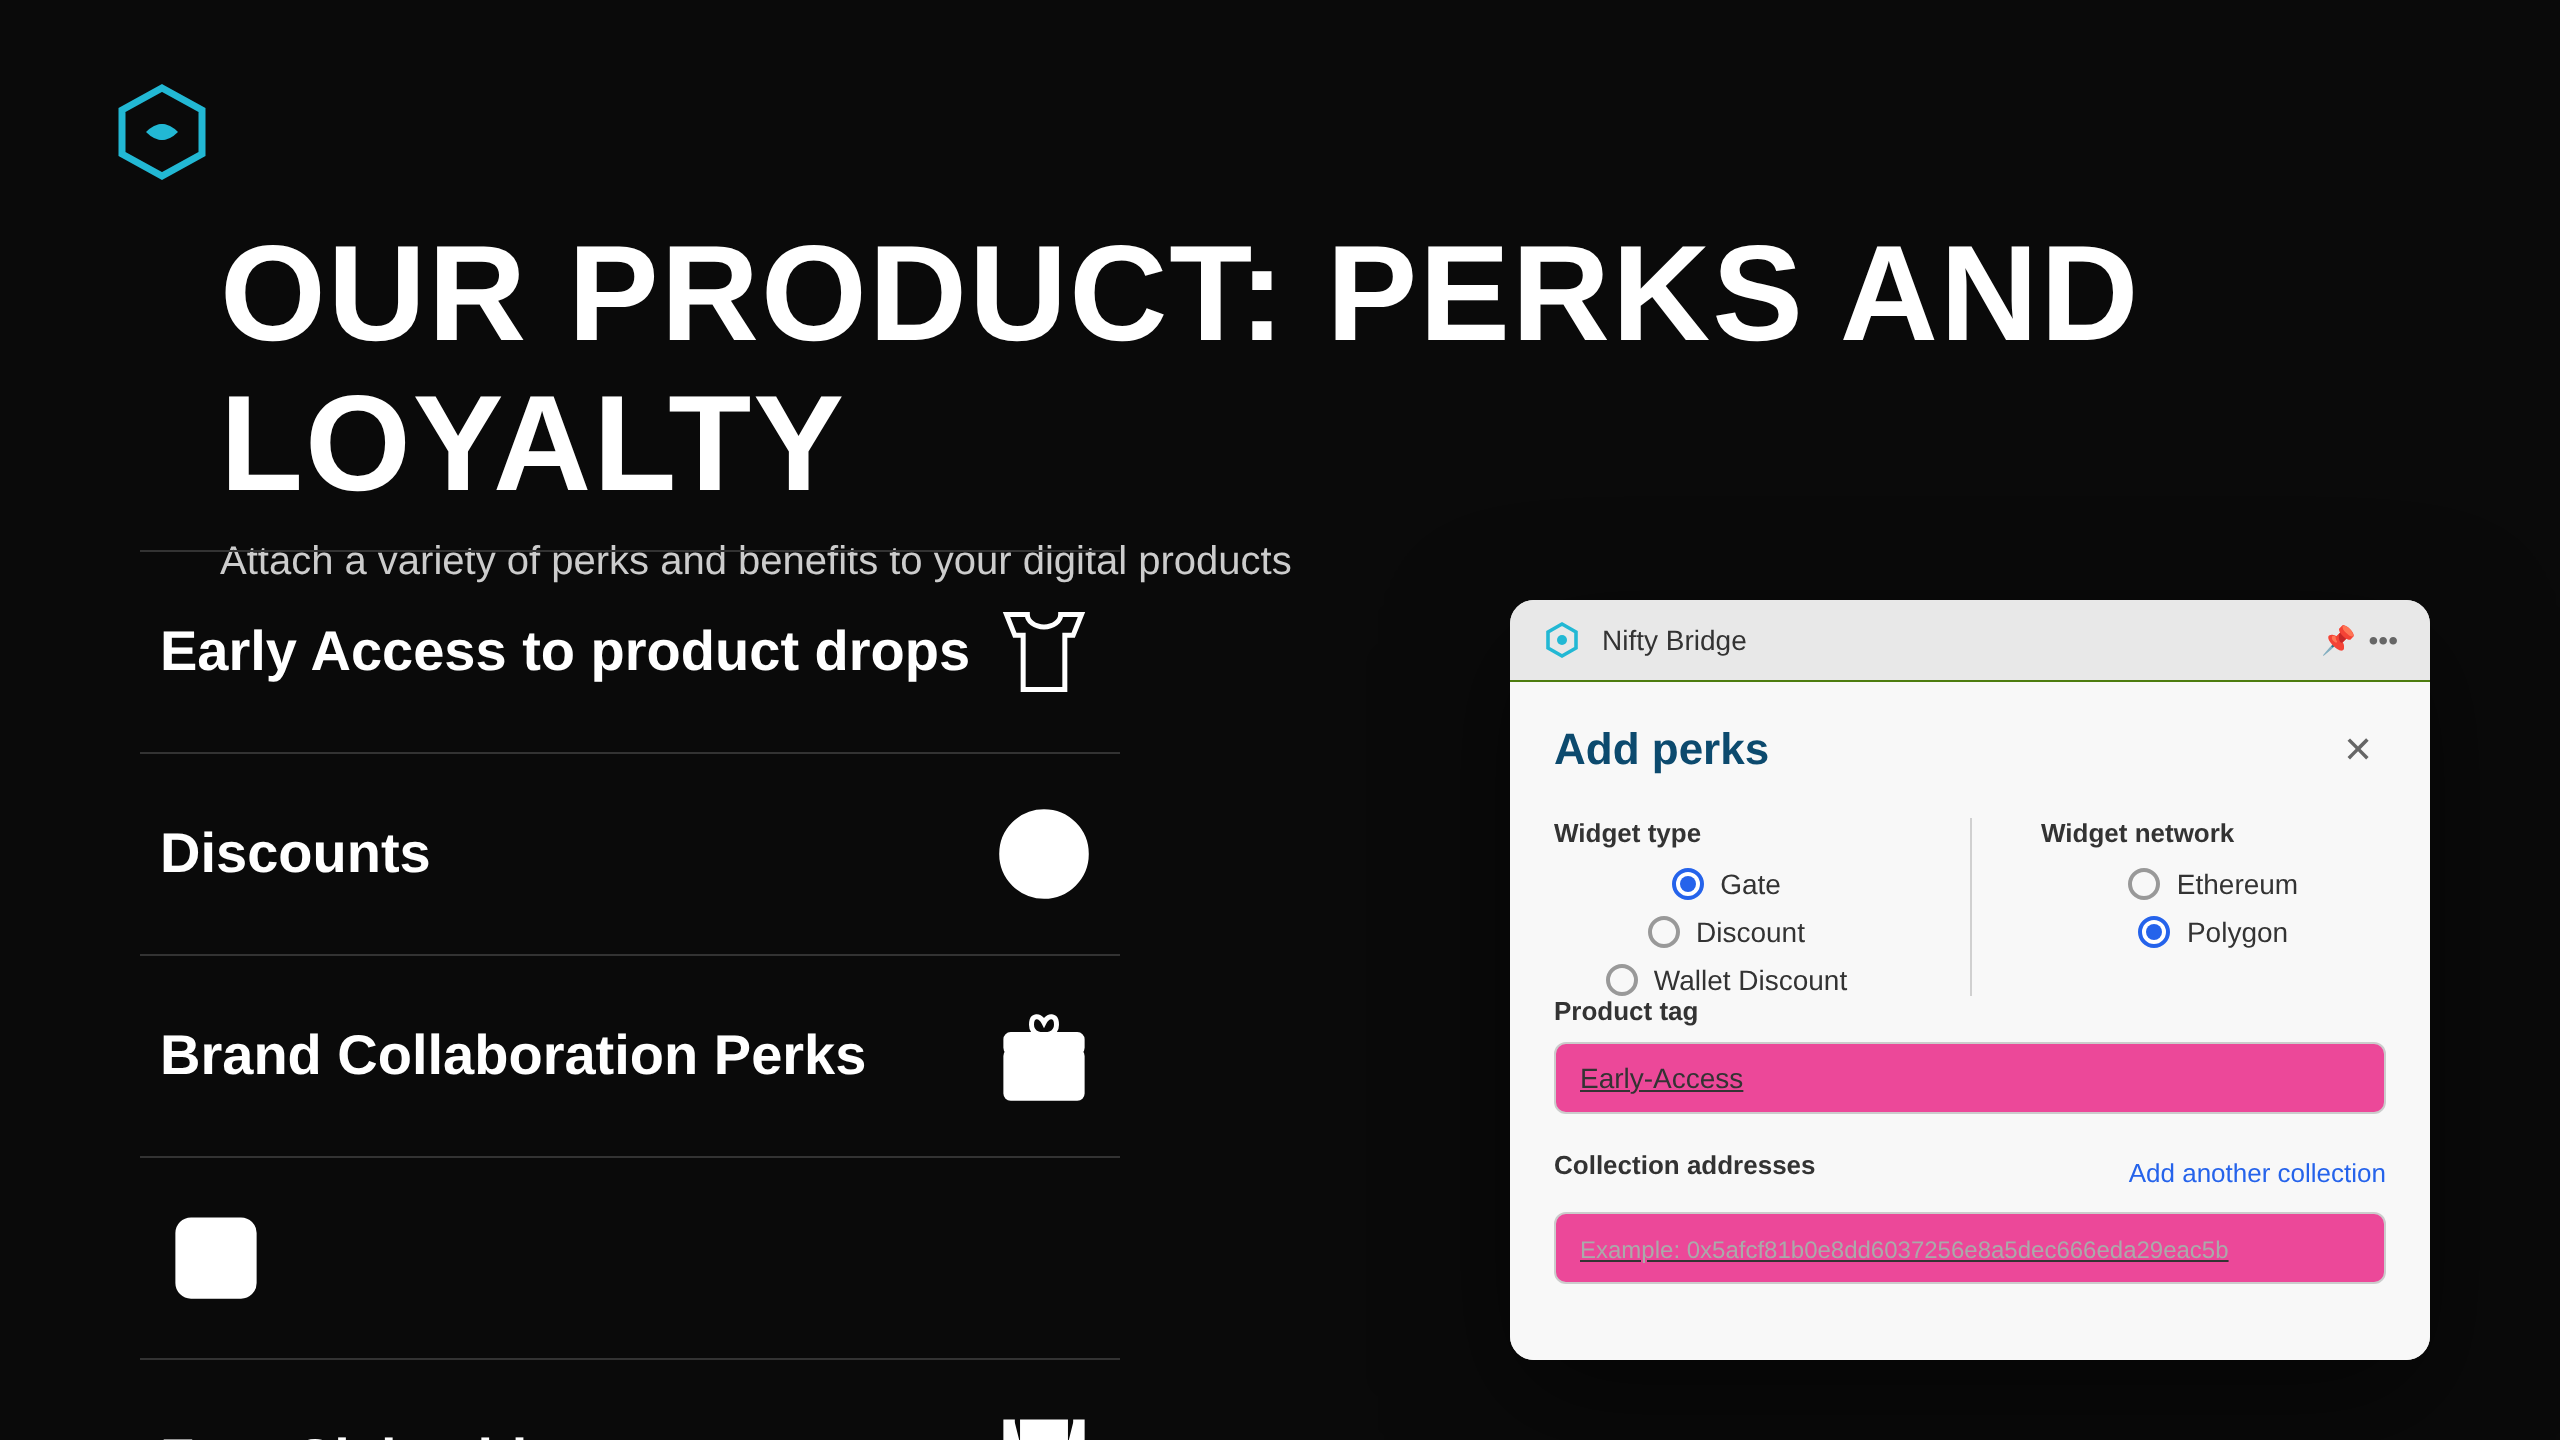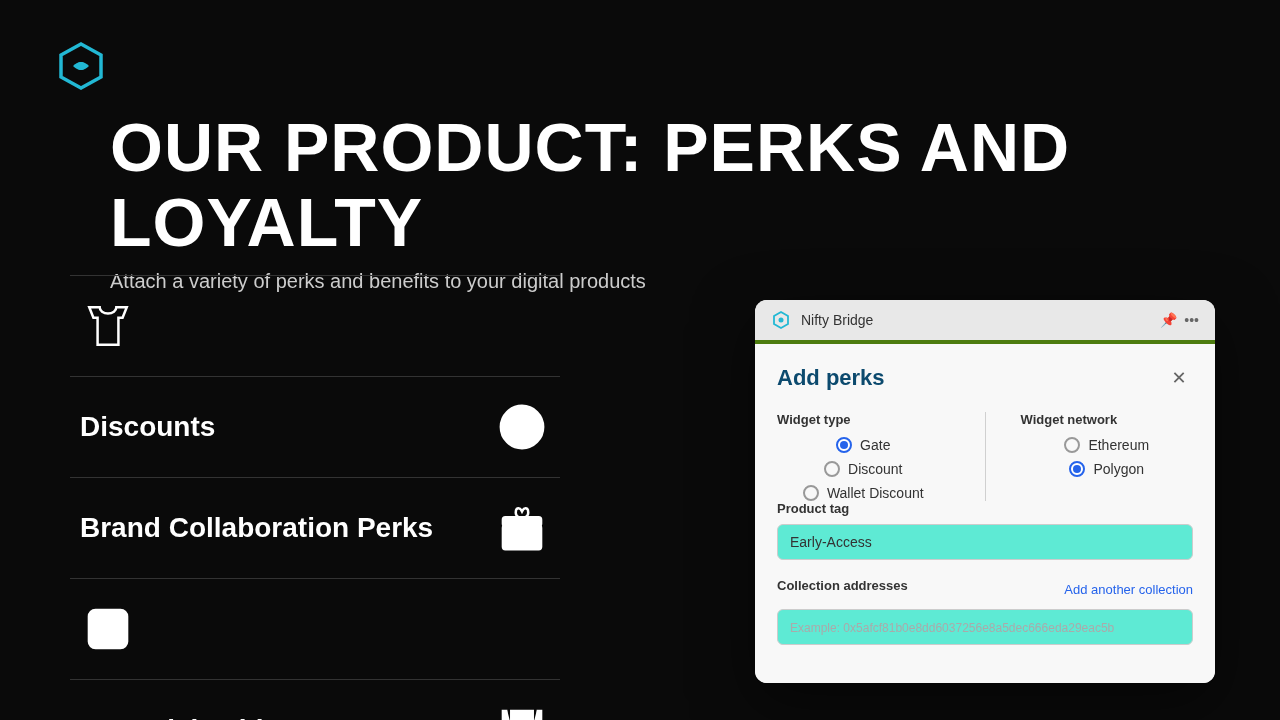--- a/index.html
+++ b/index.html
@@ -99,21 +99,21 @@
       overflow: hidden;
       box-shadow: 0 20px 60px rgba(0,0,0,0.5);
     }
 
     .widget-titlebar {
       background: #e8e8e8;
       padding: 10px 16px;
       display: flex;
       align-items: center;
       gap: 10px;
-      border-bottom: 4px solid #4d7c0f;
+      border-bottom: 1px solid #4d7c0f;
     }
 
     .widget-titlebar-icon {
       width: 20px;
       height: 20px;
     }
 
     .widget-titlebar-name {
       font-size: 14px;
       font-weight: 500;
@@ -247,22 +247,23 @@
       cursor: pointer;
     }
 
     .text-input {
       width: 100%;
       padding: 9px 12px;
       border: 1px solid #ccc;
       border-radius: 6px;
       font-size: 14px;
       color: #333;
-      background: #5eead4;
+      background: #ec4899;
       outline: none;
+      text-decoration: underline;
     }
 
     .text-input::placeholder {
       color: #aaa;
       font-size: 12px;
     }
   </style>
 </head>
 <body>
 
@@ -275,20 +276,21 @@
 </div>
 
 <div class="heading-area">
   <h1 class="main-title">OUR PRODUCT: PERKS AND LOYALTY</h1>
   <p class="subtitle">Attach a variety of perks and benefits to your digital products</p>
 </div>
 
 <div class="perk-list">
 
   <div class="perk-item">
+    <span class="perk-label">Early Access to product drops</span>
     <div class="perk-icon">
       <svg viewBox="0 0 24 24" xmlns="http://www.w3.org/2000/svg">
         <path d="M16 3c0 1.657-1.791 3-4 3S8 4.657 8 3H3l2 5h2v13h10V8h2l2-5h-5z" stroke="#fff" stroke-width="1.2" fill="none"></path>
       </svg>
     </div>
   </div>
 
   <div class="perk-item">
     <span class="perk-label">Discounts</span>
     <div class="perk-icon">

